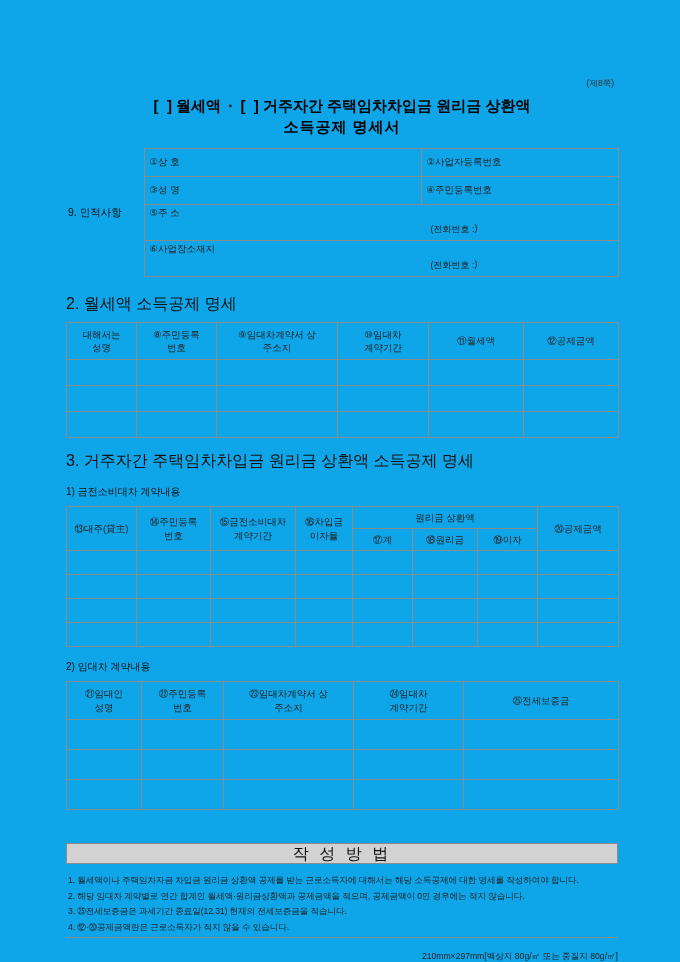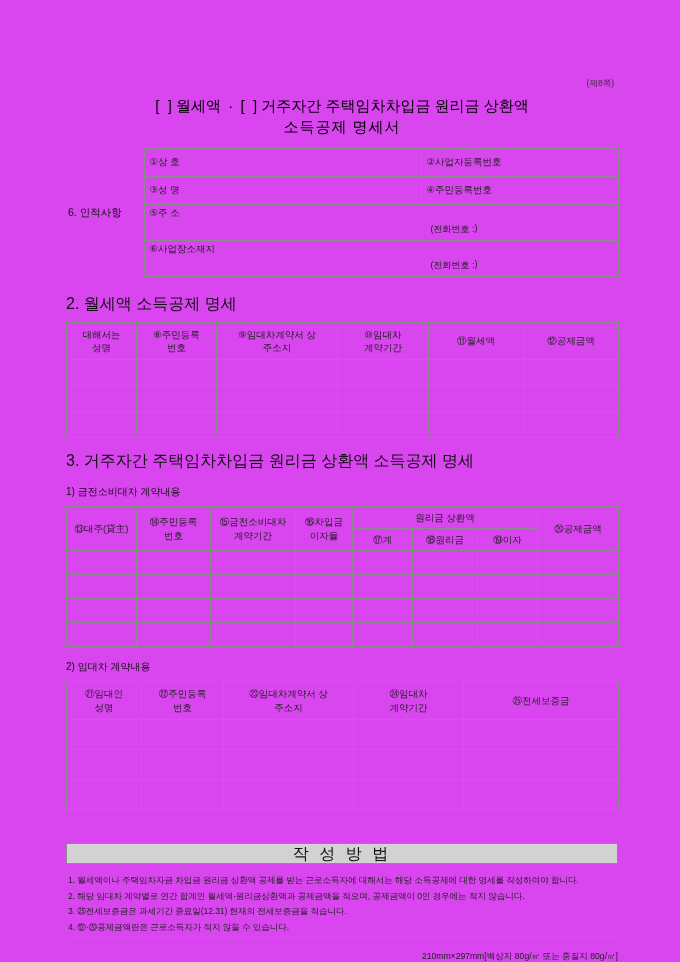--- a/index.html
+++ b/index.html
@@ -1,34 +1,34 @@
 <!DOCTYPE html>
 <html><head>
 <meta charset="utf-8">
 <style>
   * { box-sizing: border-box; }
   html, body { margin: 0; padding: 0; background: #ffffff; }
   .page {
     position: relative;
     width: 680px;
     height: 962px;
-    background: #d946ef;
+    background: #0ea5e9;
     font-family: "Liberation Sans", "DejaVu Sans", sans-serif;
     color: #1c1c1c;
     padding: 96px 62px 0 66px;
     overflow: hidden;
   }
   .page-marker {
     position: absolute;
     top: 78px;
     right: 66px;
     font-size: 8.5px;
     color: #333;
   }
-  .title { text-align: center; font-weight: normal; font-size: 15px; line-height: 1.3; color: #000; }
+  .title { text-align: center; font-weight: bold; font-size: 15px; line-height: 1.3; color: #000; }
   .title .cb { white-space: pre; }
   .title .sep { margin: 0 3px; }
   .title-line2 { margin-top: 1px; letter-spacing: 1px; }
 
   .tbl { border-collapse: collapse; table-layout: fixed; width: 552px; }
   .tbl td, .tbl th {
     border: 1px solid #8b8b8b;
     font-size: 9.5px;
     font-weight: normal;
     color: #222;
@@ -102,21 +102,21 @@
   </div>
 
   <table class="tbl personal">
     <colgroup>
         <col style="width:78px">
         <col style="width:277px">
         <col style="width:197px">
       </colgroup>
     <tbody>
       <tr>
-        <td class="section-label" rowspan="4">6. 인적사항</td>
+        <td class="section-label" rowspan="4">9. 인적사항</td>
         <td class="cell"><span>①상 호</span></td>
         <td class="cell"><span>②사업자등록번호</span></td>
       </tr>
       <tr>
         <td class="cell"><span>③성 명</span></td>
         <td class="cell"><span>④주민등록번호</span></td>
       </tr>
       <tr>
         <td class="tall" colspan="2">
           <div>⑤주 소</div>

